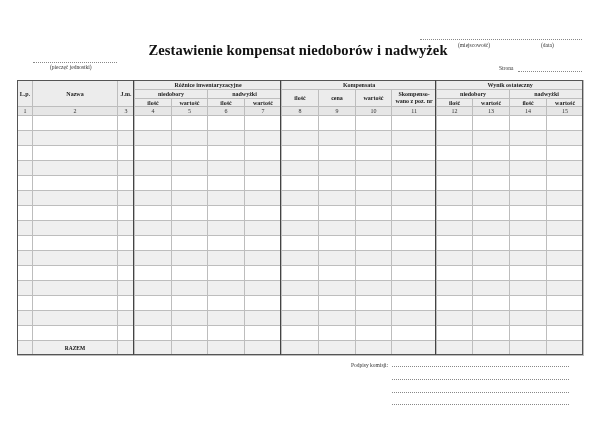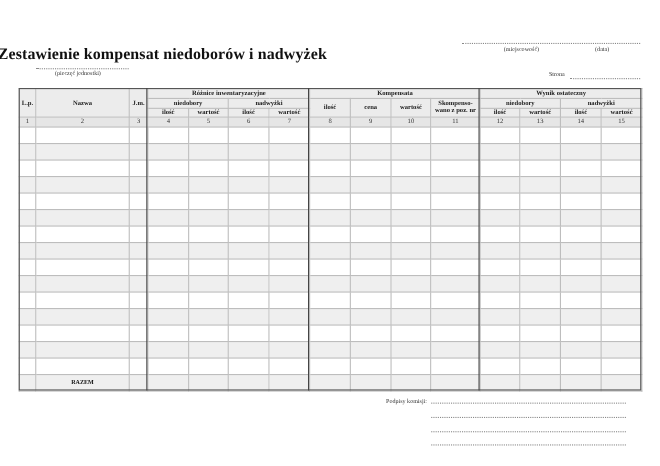--- a/index.html
+++ b/index.html
@@ -1,17 +1,17 @@
 <!DOCTYPE html>
 <html><head>
 <meta charset="utf-8">
 <style>
   html, body { margin:0; padding:0; background:#ffffff; }
   body { width:600px; height:424px; position:relative; overflow:hidden; font-family:"Liberation Serif", serif; color:#111; }
-  .title { position:absolute; left:0; width:600px; top:42px; text-align:left; font-weight:bold; font-size:14.5px; letter-spacing:0.1px; }
+  .title { position:absolute; left:0; width:600px; top:42px; text-align:center; font-weight:bold; font-size:14.5px; letter-spacing:0.1px; }
   .title span { position:relative; left:-2px; }
   .dots { position:absolute; border-top:1px dotted #888; height:0; }
   .small { position:absolute; font-size:5.5px; color:#333; white-space:nowrap; }
   table.grid { position:absolute; left:17px; top:80px; width:566px; border-collapse:collapse; table-layout:fixed; font-size:6px; }
   table.grid td, table.grid th { border:1px solid #bdbdbd; padding:0; text-align:center; vertical-align:middle; font-weight:normal; overflow:hidden; white-space:nowrap; }
   table.grid thead th { background:#ececec; font-weight:bold; color:#222; }
   table.grid thead tr.h1 th { height:8px; }
   table.grid thead tr.h2 th { height:8px; }
   table.grid thead tr.h3 th { height:7px; }
   table.grid thead tr.nums td { background:#e6e6e6; height:8px; color:#333; }

